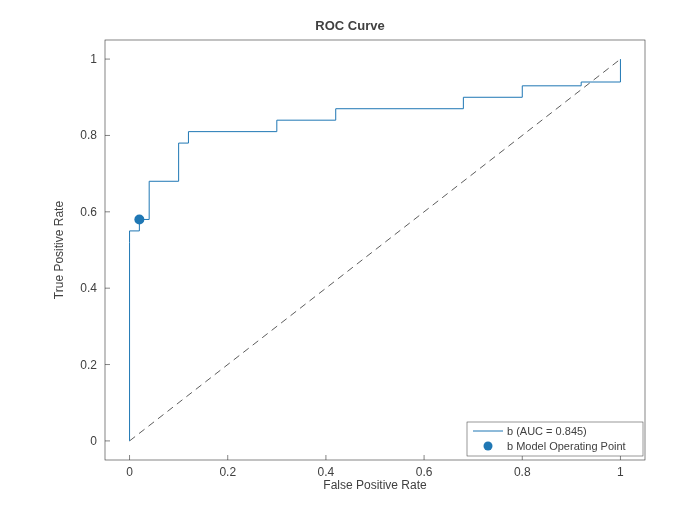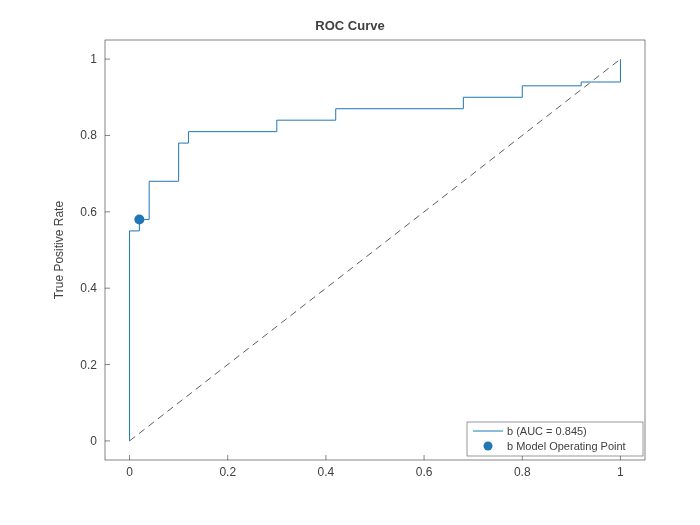--- a/index.html
+++ b/index.html
@@ -159,14 +159,15 @@
       <g>
         <rect class="legend-box" x="362" y="382" width="176" height="34"></rect>
         <line class="legend-line" x1="368" y1="391" x2="398" y2="391"></line>
         <text class="legend-text" x="402" y="395">b (AUC = 0.845)</text>
         <circle class="legend-marker" cx="383" cy="406" r="4.5"></circle>
         <text class="legend-text" x="402" y="410">b Model Operating Point</text>
       </g>
     </svg>
   </div>
 
+  <div class="xlabel">False Positive Rate</div>
   <div class="ylabel">True Positive Rate</div>
 </div>
 
 </body></html>

